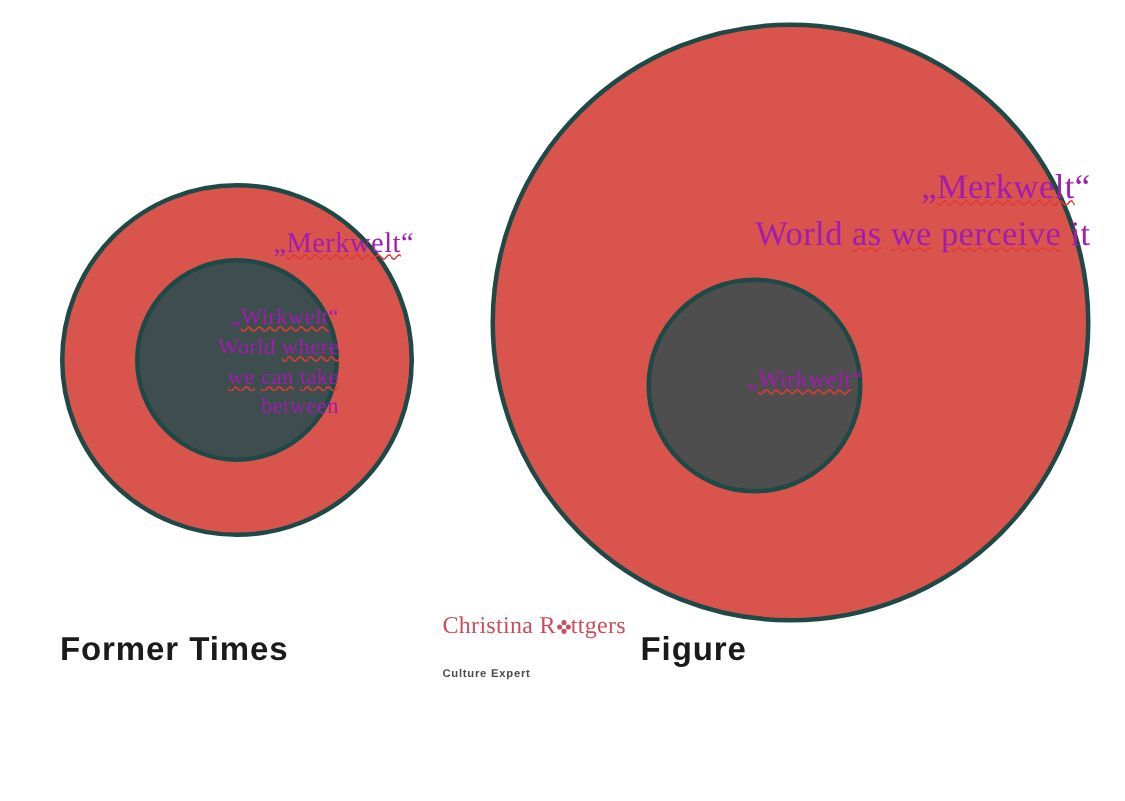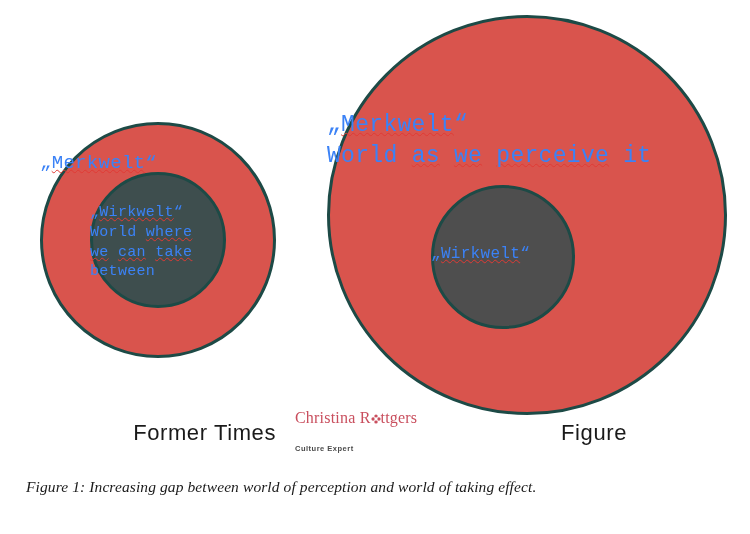--- a/index.html
+++ b/index.html
@@ -75,26 +75,26 @@
     top: 185px;
     width: 144px;
     height: 144px;
     background: #4e4e4e;
     border: 3px solid #1d4a46;
   }
 
   
   .circle-text {
     position: absolute;
-    color: #3b82f6;
-    font-family: Liberation Mono, monospace;
+    color: #a21caf;
+    font-family: Liberation Serif, serif;
     font-weight: 400;
     line-height: 1.18;
     letter-spacing: 0.3px;
-    text-align: left;
+    text-align: right;
     white-space: nowrap;
     pointer-events: none;
   }
   .circle-text .line {
     display: block;
     white-space: nowrap;
   }
 
   
   .sp {
@@ -130,24 +130,24 @@
     top: 245px;
     width: 144px;
     font-size: 16px;
   }
 
   
   .era-caption {
     position: absolute;
     color: #1a1a1a;
     font-family: "Liberation Sans", sans-serif;
-    font-weight: 400;
+    font-weight: 700;
     font-size: 22px;
     letter-spacing: 0.6px;
-    text-align: right;
+    text-align: left;
     white-space: nowrap;
   }
   #era-caption-former {
     left: 40px;
     top: 420px;
     width: 236px;
   }
   #era-caption-today {
     left: 427px;
     top: 420px;
@@ -247,15 +247,14 @@
               <circle cx="2.1" cy="5" r="1.7" fill="#c94f5e"></circle>
               <circle cx="7.9" cy="5" r="1.7" fill="#c94f5e"></circle>
               <circle cx="5" cy="7.9" r="1.7" fill="#c94f5e"></circle>
               <circle cx="5" cy="5" r="1.4" fill="#ffffff"></circle>
             </svg></span><span>ttgers</span></div>
       <div id="brand-tagline">Culture Expert</div>
     </div>
 
   </div>
 
-  <div id="figure-caption">Figure 1: Increasing gap between world of perception and world of taking effect.</div>
 
 </div>
 
 </body></html>

